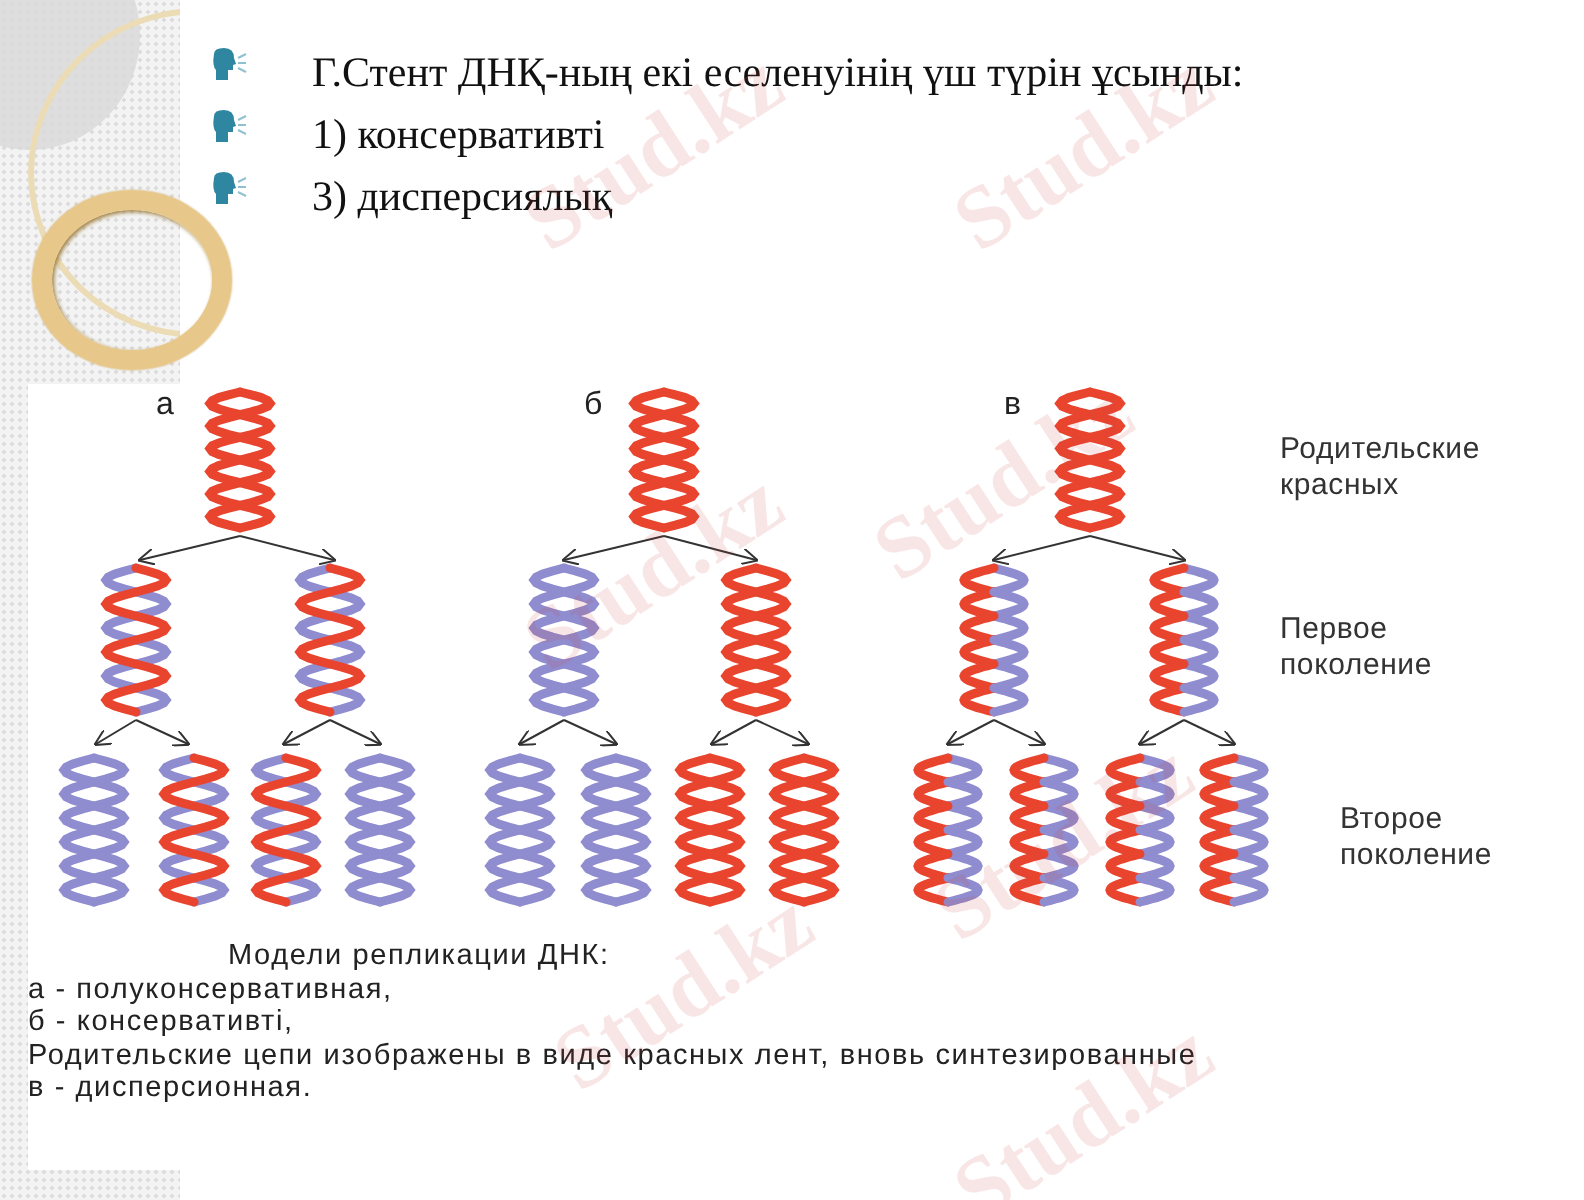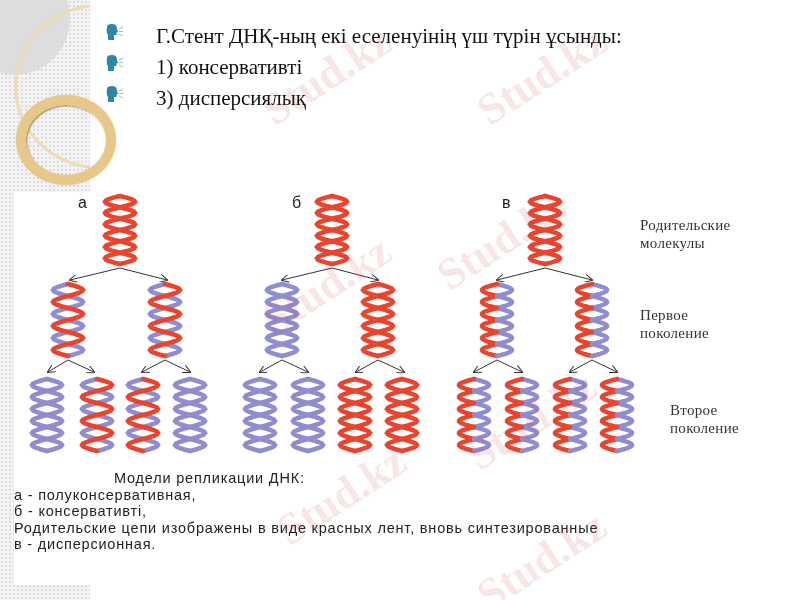--- a/index.html
+++ b/index.html
@@ -13,21 +13,21 @@
   .deco-ring-thick { position:absolute; left:16px; top:95px; width:100px; height:90px; border-radius:50%; border:10px solid #e8c88a; box-sizing:border-box;
     box-shadow: inset 1px 1px 2px #a08040, 0 0 1px #c9a45c; }
   .deco-clip { position:absolute; left:90px; top:0; width:100px; height:190px; background:#fff; }
   .watermark { position:absolute; color:#c44; opacity:.13; font-weight:bold; font-size:44px; transform:rotate(-33deg); white-space:nowrap; pointer-events:none; font-family:"Liberation Serif", serif; }
   .bullets { position:absolute; left:104px; top:24px; margin:0; padding:0; list-style:none; }
   .bullets li { display:flex; height:31px; font-size:21px; color:#111;gap:28px; }
   .bullets .bicon { width:20px; height:18px; margin-right:4px; display:inline-block; }
   .figure { position:absolute; left:14px; top:192px; width:776px; height:393px; background:#fff; }
   .figure svg { position:absolute; left:0; top:0; }
   .panel-letter { position:absolute; font-family:"Liberation Sans", sans-serif; font-size:16px; color:#222; }
-  .row-label { position:absolute; left:626px; font-family:Liberation Serif, serif; font-size:15px; line-height:18px; color:#333; letter-spacing:0.3px; }
+  .row-label { position:absolute; left:626px; font-family:Liberation Sans, sans-serif; font-size:15px; line-height:18px; color:#333; letter-spacing:0.3px; }
   .caption { position:absolute; left:14px; top:470px; width:776px; font-family:Liberation Sans, sans-serif; font-size:14.5px; line-height:16.5px; color:#222; letter-spacing:0.8px; }
   .caption .title { padding-left:100px; }
 </style>
 </head>
 <body>
 
 <div class="deco-panel">
   <div class="deco-grey-circle"></div>
 </div>
 <div class="deco-ring-thin"></div>
@@ -202,21 +202,21 @@
         <path d="M603.0,247.0L605.9,247.8L608.7,248.5L611.3,249.3L613.6,250.0L615.5,250.8L616.9,251.5L617.7,252.3L618.0,253.0L617.7,253.8L616.9,254.5L615.5,255.3L613.6,256.0L611.3,256.8L608.7,257.5L605.9,258.3L603.0,259.0" fill="none" stroke="#8f8ccf" stroke-width="4.5" stroke-linecap="round"></path>
       </g>
   </svg>
 
   <span class="panel-letter" style="left:64px;top:2px;">а</span>
   <span class="panel-letter" style="left:278px;top:2px;">б</span>
   <span class="panel-letter" style="left:488px;top:2px;">в</span>
 
   <div class="row-label" style="top:24px;">
     <div>Родительские</div>
-    <div>молекулы</div>
+    <div>красных</div>
   </div>
   <div class="row-label" style="top:114px;">
     <div>Первое</div>
     <div>поколение</div>
   </div>
   <div class="row-label" style="top:209px;margin-left:30px;">
     <div>Второе</div>
     <div>поколение</div>
   </div>
 </div>

